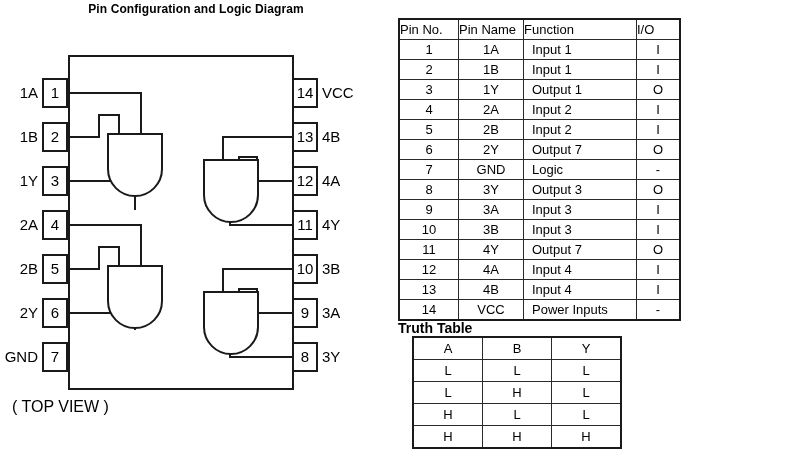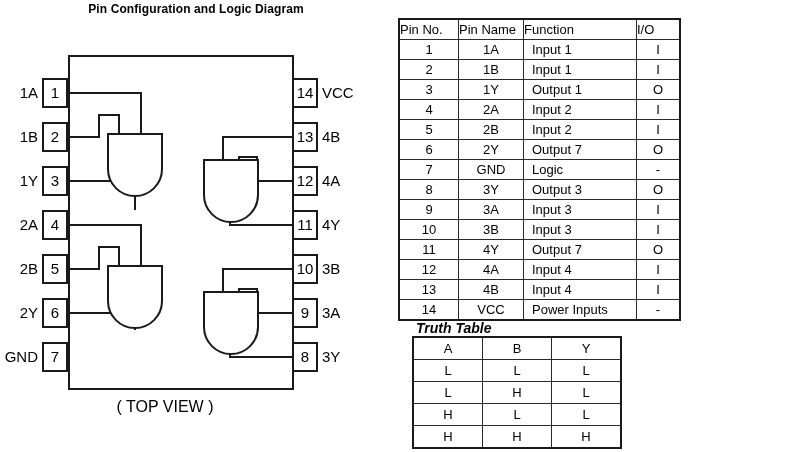--- a/index.html
+++ b/index.html
@@ -27,23 +27,23 @@
     position: absolute;
     left: 0; top: 2px;
     width: 392px;
     text-align: center;
     font-size: 12px;
     font-weight: bold;
     letter-spacing: .1px;
   }
   #top-view-label {
     position: absolute;
-    left: 0; top: 398px;
+    left: 12px; top: 398px;
     width: 330px;
-    text-align: center;
+    text-align: left;
     font-size: 16px;
   }
 
   
   #chip-body {
     position: absolute;
     left: 68px; top: 55px;
     width: 226px; height: 335px;
     border: 2px solid #1a1a1a;
     box-sizing: border-box;
@@ -100,21 +100,21 @@
     left: 396px; top: 0;
     width: 390px; height: 452px;
   }
   .section-title {
     font-size: 14px;
     font-weight: bold;
     margin: 0;
     padding: 0;
   }
   #pin-desc-title { position: absolute; left: 2px; top: 2px; }
-  #truth-table-title { position: absolute; left: 20px; top: 320px; font-style: italic; }
+  #truth-table-title { position: absolute; left: 2px; top: 320px; }
 
   table {
     border-collapse: collapse;
     position: absolute;
     background: #ffffff;
   }
   table td, table th {
     border: 1px solid #2a2a2a;
     font-size: 13px;
     font-weight: normal;

